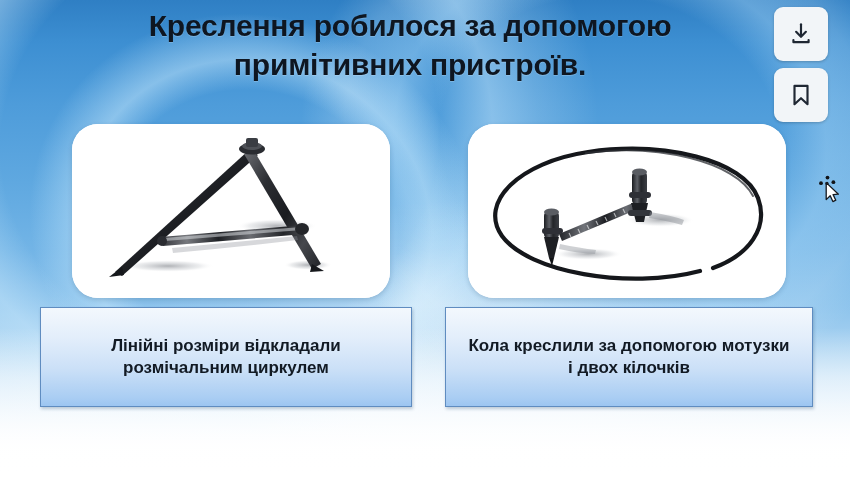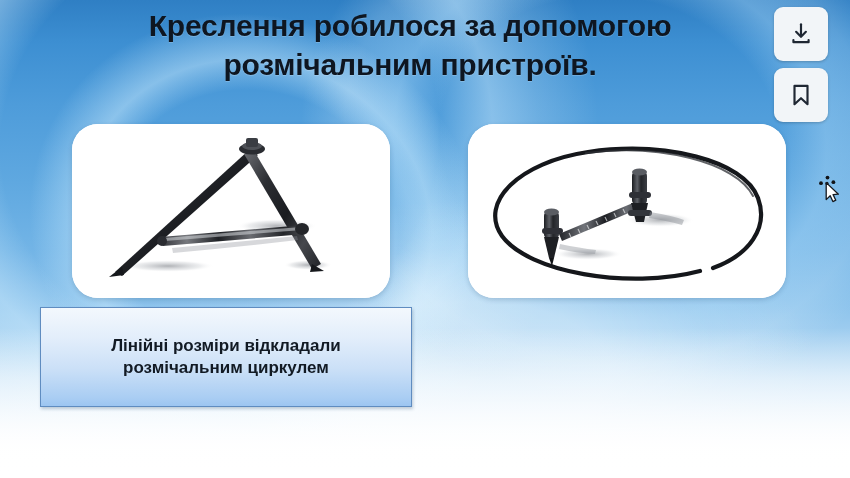--- a/index.html
+++ b/index.html
@@ -167,21 +167,21 @@
 
   <div class="bg-base"></div>
   <div class="bg-swirl-a"></div>
   <div class="bg-swirl-b"></div>
   <div class="bg-swirl-c"></div>
   <div class="bg-swirl-d"></div>
   <div class="bg-haze"></div>
 
   <div class="title">
     <span class="title-line">Креслення робилося за допомогою</span>
-    <span class="title-line">розмічальним пристроїв.</span>
+    <span class="title-line">примітивних пристроїв.</span>
   </div>
 
   <div class="action-btn" id="btn-download">
     <span>
       <svg width="26" height="26" viewBox="0 0 24 24" fill="none" stroke="#1f2733" stroke-width="2" stroke-linecap="round" stroke-linejoin="round">
         <path d="M12 3 L12 14"></path>
         <path d="M7.5 10 L12 14.6 L16.5 10"></path>
         <path d="M5 17.5 L5 19.5 L19 19.5 L19 17.5"></path>
       </svg>
     </span>
@@ -312,20 +312,23 @@
 
       <path d="M182 88 Q206 92 216 96 L214 101 Q200 97 181 94 Z" fill="#878c93" opacity="0.45"></path>
       <path d="M92 120 Q112 124 128 126 L127 130 Q108 129 91 125 Z" fill="#878c93" opacity="0.4"></path>
     </svg>
   </div>
 
   <div class="caption" id="caption-left">
     <span class="caption-text">Лінійні розміри відкладали розмічальним циркулем</span>
   </div>
 
+  <div class="caption" id="caption-right">
+    <span class="caption-text">Кола креслили за допомогою мотузки і двох кілочків</span>
+  </div>
 
   <div id="cursor">
     <svg width="26" height="30" viewBox="0 0 26 30">
       <g fill="#111418">
         <circle cx="9.5" cy="2.6" r="1.9"></circle>
         <circle cx="3.0" cy="8.2" r="1.9"></circle>
         <circle cx="15.4" cy="7.2" r="1.9"></circle>
         <circle cx="9.0" cy="8.4" r="1.6"></circle>
       </g>
       <path d="M8.2 7.6 L8.2 24.6 L12.2 20.8 L14.9 26.6 L17.8 25.2 L15.1 19.6 L20.4 19.2 Z" fill="#ffffff" stroke="#15181d" stroke-width="1.3" stroke-linejoin="round"></path>

